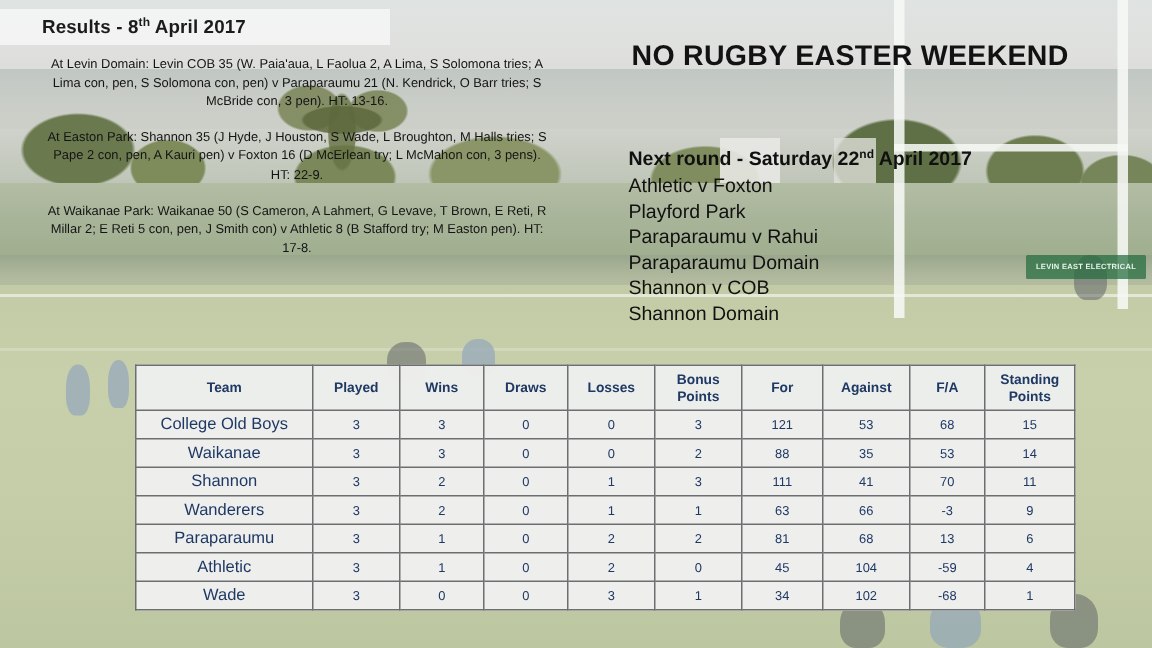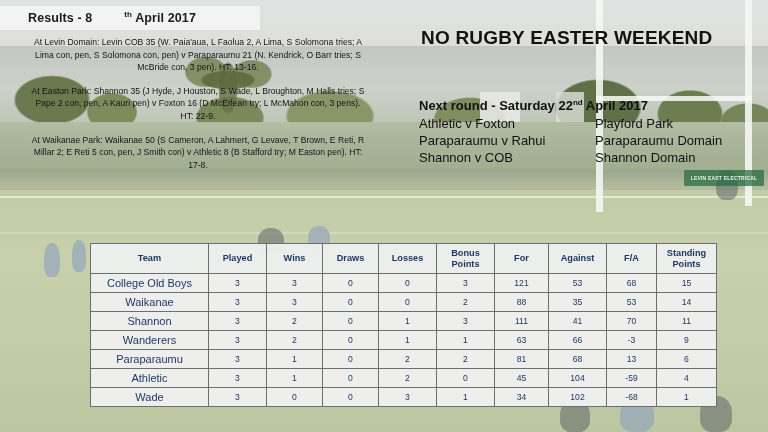--- a/index.html
+++ b/index.html
@@ -100,21 +100,21 @@
   
   .title-strip {
     position: absolute; left: 0; top: 6px; width: 260px; height: 24px;
     background: rgba(255,255,255,.60);
   }
   #results-title {
     position: absolute; left: 28px; top: 10px;
     font-size: 12.5px; font-weight: bold; color: #1b1b1b;
     letter-spacing: .1px; white-space: nowrap;
   }
-  #results-title sup { font-size: 8px; vertical-align: super; padding-left: 32px; }
+  #results-title sup { font-size: 8px; vertical-align: super; }
 
   .results-body {
     position: absolute; left: 28px; top: 36px; width: 340px;
   }
   .result-para {
     font-size: 8.6px; line-height: 12.6px; color: #141414;
     margin-bottom: 11px; text-align: center;
   }
 
   #no-rugby {
@@ -127,20 +127,21 @@
     position: absolute; left: 419px; top: 98px;
     font-size: 13px; font-weight: bold; color: #101010;
     letter-spacing: 0; white-space: nowrap;
   }
   #next-round-title sup { font-size: 8px; vertical-align: super; }
 
   .fixtures { position: absolute; left: 419px; top: 115px; width: 340px; }
   .fixture-row {
     display: flex; font-size: 13px; color: #111; line-height: 17px;
     white-space: nowrap;
+    flex-direction: column;
   }
   .fixture-match { width: 176px; }
   .fixture-venue { flex: 1; }
 
   
   #standings {
     position: absolute; left: 90px; top: 243px;
     width: 616px;
     border-collapse: collapse;
     background: rgba(240,241,239,.93);

